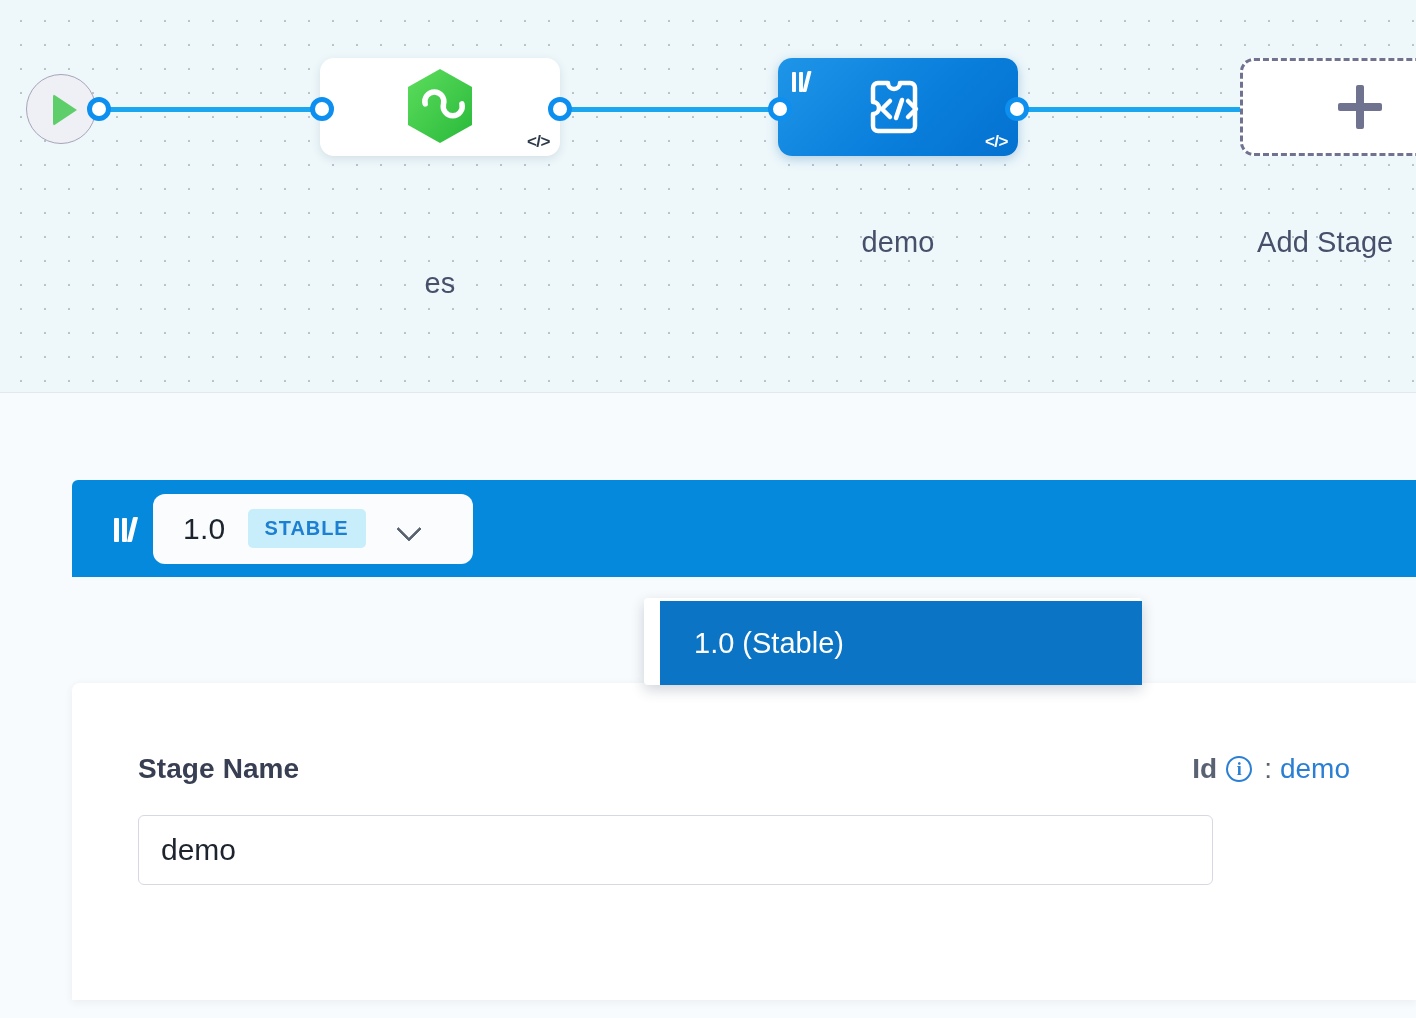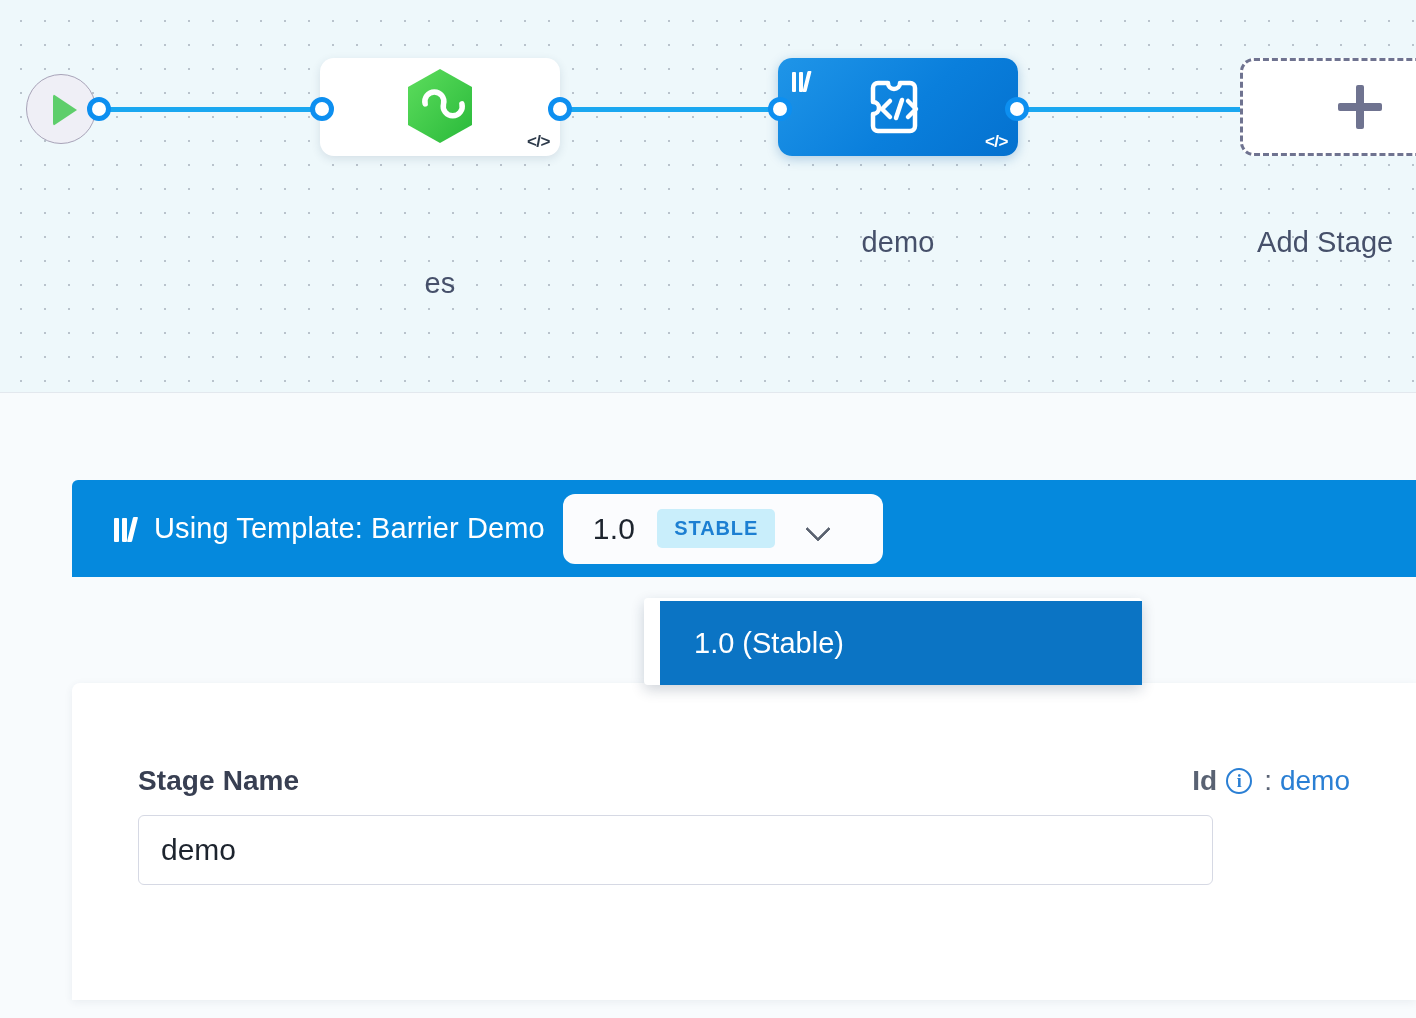--- a/index.html
+++ b/index.html
@@ -318,21 +318,20 @@
     z-index: 4;
   }
   .field-header {
     position: absolute;
     left: 66px;
     top: 70px;
     right: 66px;
     display: flex;
     align-items: center;
     justify-content: space-between;
-    margin-top: 12px;
   }
   .field-label {
     font-size: 28px;
     font-weight: 700;
     color: #383f52;
     letter-spacing: 0.1px;
   }
   .id-row {
     display: flex;
     align-items: center;
@@ -435,21 +434,20 @@
   <div class="stage-label label-b">demo</div>
   <div class="stage-label label-c">Add Stage</div>
 </div>
 
 <div class="banner">
   <div class="banner-lib">
     <i></i>
       <i></i>
       <i class="slant"></i>
   </div>
-  <div class="banner-text">Using Template: Barrier Demo</div>
 
   <div class="version-select">
     <span class="version-num">1.0</span>
     <span class="version-badge">STABLE</span>
     <span class="chev"></span>
   </div>
 </div>
 
 <div class="dropdown">
   <div class="dropdown-item selected">1.0 (Stable)</div>

